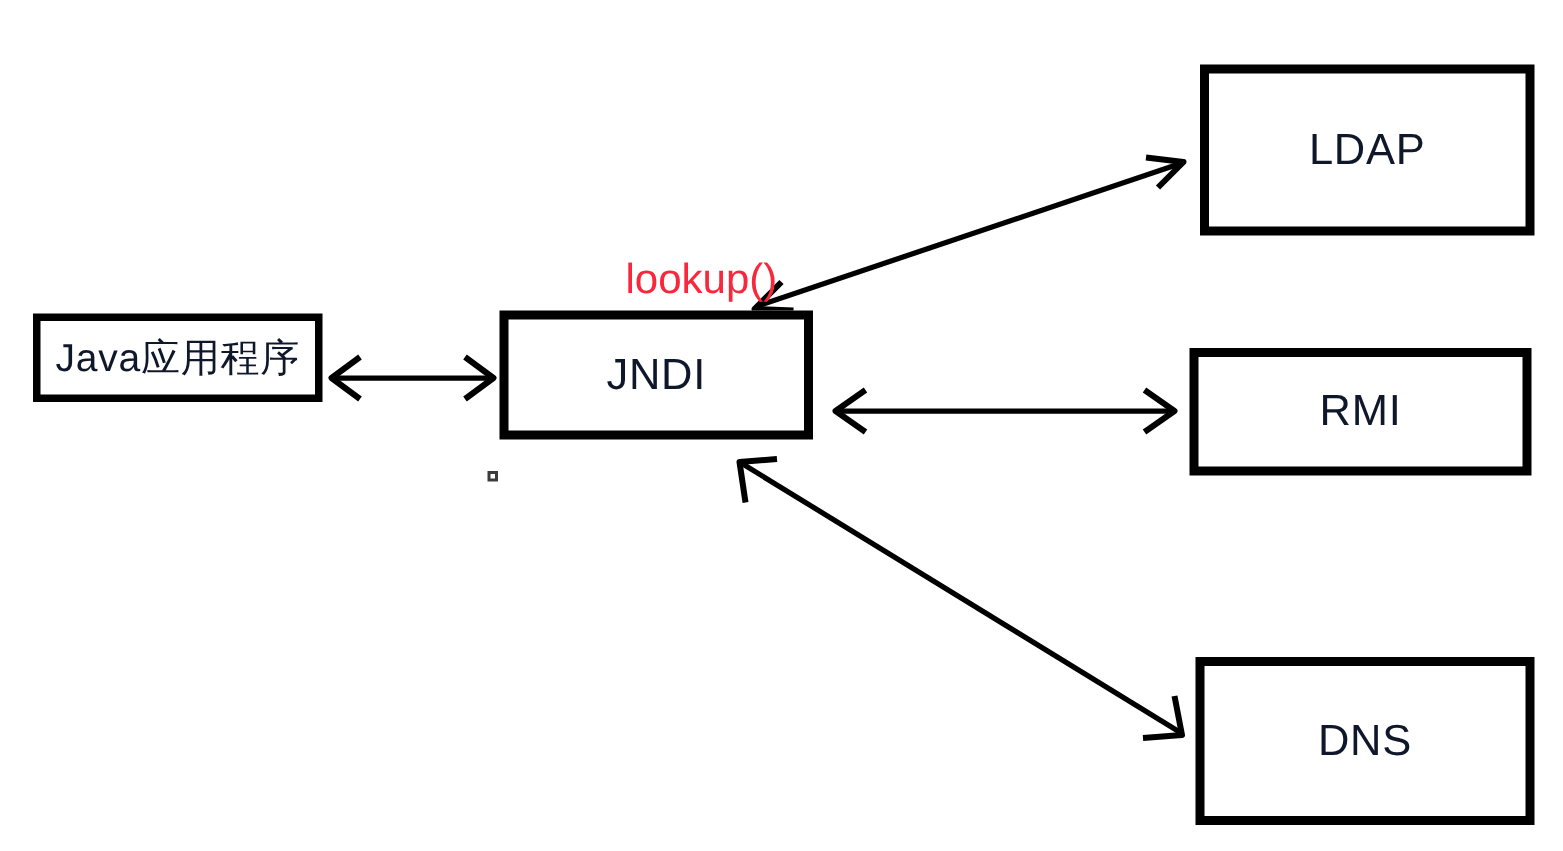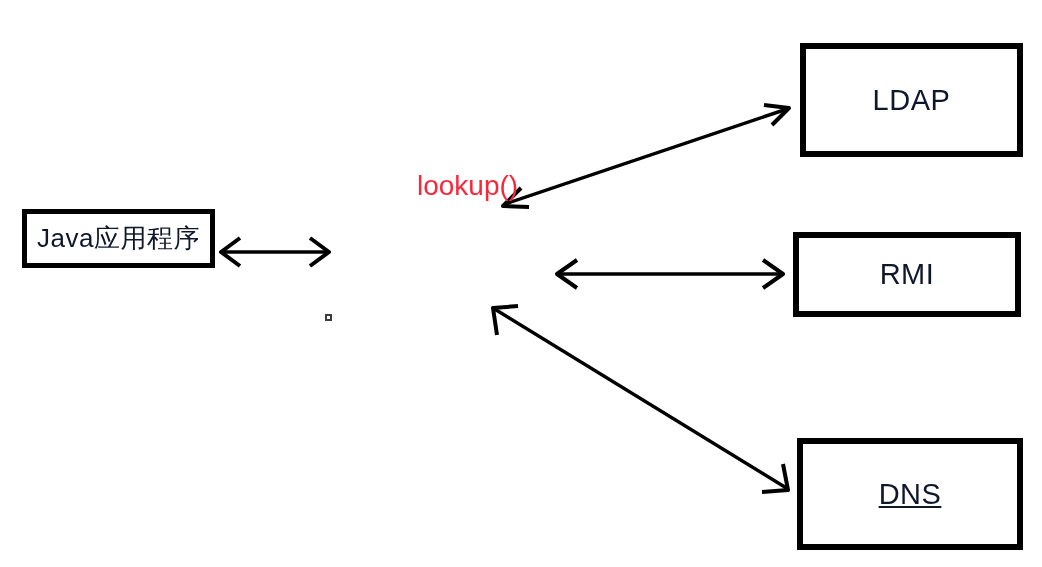--- a/index.html
+++ b/index.html
@@ -36,21 +36,21 @@
     letter-spacing: 0.5px;
   }
   .node-java {
     left: 22px; top: 209px; width: 193px; height: 59px;
     border-width: 5px;
     font-size: 26px;
   }
   .node-jndi  { left: 333px; top: 207px; width: 209px; height: 86px; }
   .node-ldap  { left: 800px; top: 43px;  width: 223px; height: 114px; }
   .node-rmi   { left: 793px; top: 232px; width: 228px; height: 85px; }
-  .node-dns   { left: 797px; top: 438px; width: 226px; height: 112px; text-decoration: underline; }
+  .node-dns   { left: 797px; top: 438px; width: 226px; height: 112px; }
   .lookup-label {
     position: absolute;
     left: 417px;
     top: 170px;
     font-size: 28px;
     color: #f8283c;
     white-space: nowrap;
   }
   .artifact-square {
     position: absolute;
@@ -100,20 +100,23 @@
       <path class="edge edge-shaft" d="M493,308 L788,489"></path>
       <path class="edge edge-head" d="M497,335 L493,308 L518,306"></path>
       <path class="edge edge-head" d="M783,464 L788,490 L762,492"></path>
     </g>
   </svg>
 
   <div class="node node-java">
     <span>Java应用程序</span>
   </div>
 
+  <div class="node node-jndi">
+    <span>JNDI</span>
+  </div>
 
   <div class="node node-ldap">
     <span>LDAP</span>
   </div>
 
   <div class="node node-rmi">
     <span>RMI</span>
   </div>
 
   <div class="node node-dns">

